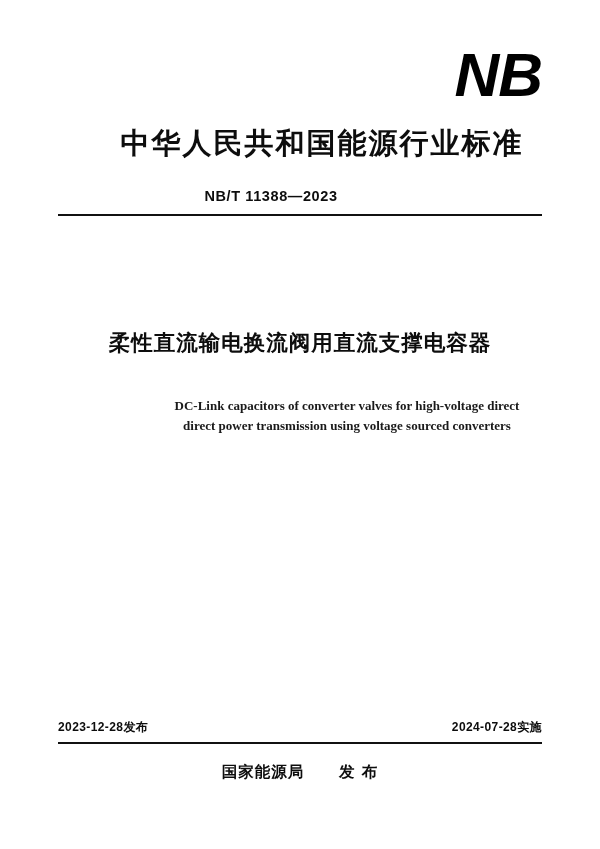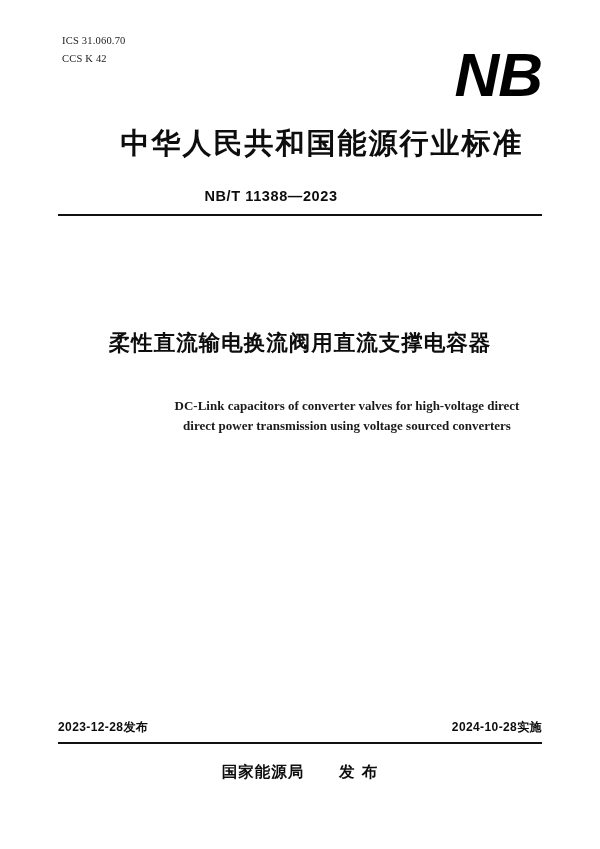--- a/index.html
+++ b/index.html
@@ -137,43 +137,39 @@
   .issuer .gap {
     display: inline-block;
     width: 22px;
   }
 </style>
 </head>
 <body>
 
 <div class="page">
 
-  <div class="ics-block">
-    <div>ICS 31.060.70</div>
-    <div>CCS K 42</div>
-  </div>
 
   <div class="nb-logo">NB</div>
 
   <div class="std-title">中华人民共和国能源行业标准</div>
 
   <div class="std-number">NB/T  11388—2023</div>
 
   <div class="rule-top"></div>
 
   <div class="doc-title">柔性直流输电换流阀用直流支撑电容器</div>
 
   <div class="doc-title-en">
     <div>DC-Link capacitors of converter valves for high-voltage direct</div>
     <div>direct power transmission using voltage sourced converters</div>
   </div>
 
   <div class="dates">
     <span>2023-12-28发布</span>
-    <span>2024-10-28实施</span>
+    <span>2024-07-28实施</span>
   </div>
 
   <div class="rule-bottom"></div>
 
   <div class="issuer">
     <span>国家能源局</span>
     <span class="gap"></span>
     <span>发 布</span>
   </div>
 

